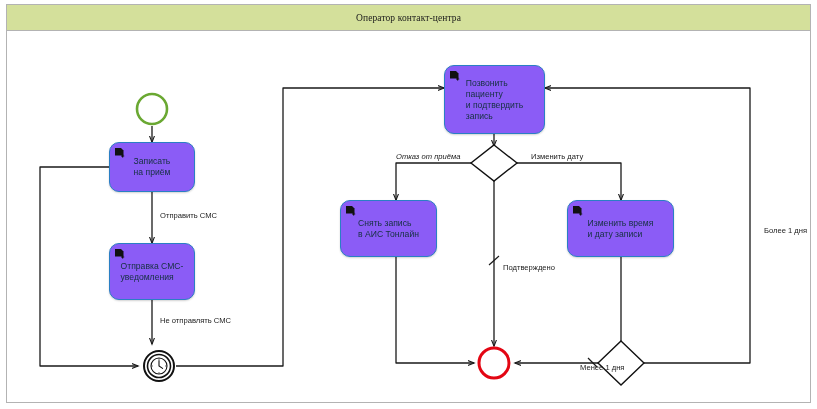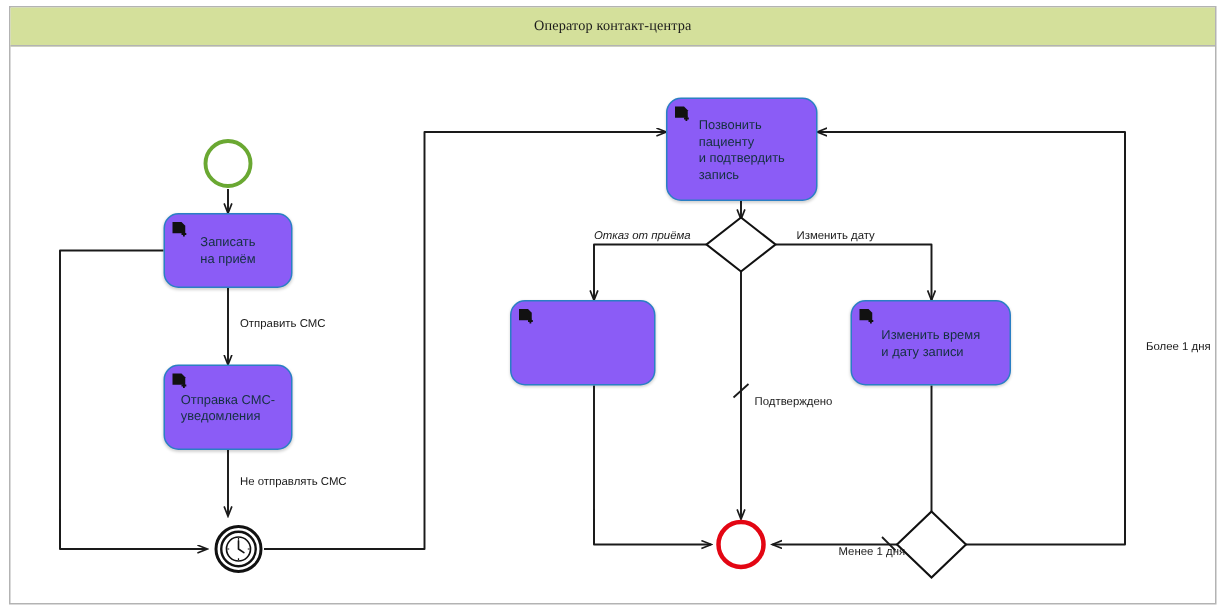--- a/index.html
+++ b/index.html
@@ -187,32 +187,34 @@
 пациенту
 и подтвердить
 запись</span>
   </div>
 
   <div class="task" style="left:340px; top:200px; width:97px; height:57px;">
     <svg class="task-icon" viewBox="0 0 12 12">
       <path d="M1,1 H7 L9.5,3.5 V8.5 H1 Z" fill="#111111"></path>
       <path d="M8.6,7.4 v3.2 M7,9 h3.2" stroke="#111111" stroke-width="1.2"></path>
     </svg>
+    <span class="task-label">Снять запись
+в АИС Тонлайн</span>
   </div>
 
   <div class="task" style="left:567px; top:200px; width:107px; height:57px;">
     <svg class="task-icon" viewBox="0 0 12 12">
       <path d="M1,1 H7 L9.5,3.5 V8.5 H1 Z" fill="#111111"></path>
       <path d="M8.6,7.4 v3.2 M7,9 h3.2" stroke="#111111" stroke-width="1.2"></path>
     </svg>
     <span class="task-label">Изменить время
 и дату записи</span>
   </div>
 
   <span class="edge-label" style="left:160px; top:211px;">Отправить СМС</span>
   <span class="edge-label" style="left:160px; top:316px;">Не отправлять СМС</span>
   <span class="edge-label" style="left:396px; top:152px;font-style:italic;">Отказ от приёма</span>
   <span class="edge-label" style="left:531px; top:152px;">Изменить дату</span>
   <span class="edge-label" style="left:503px; top:263px;">Подтверждено</span>
-  <span class="edge-label" style="left:543px; top:363px;padding-left:16px;">Менее 1 дня</span>
+  <span class="edge-label" style="left:564px; top:363px;padding-left:16px;">Менее 1 дня</span>
   <span class="edge-label" style="left:716px; top:226px;margin-left:48px;">Более 1 дня</span>
 
 </div>
 
 </body></html>

